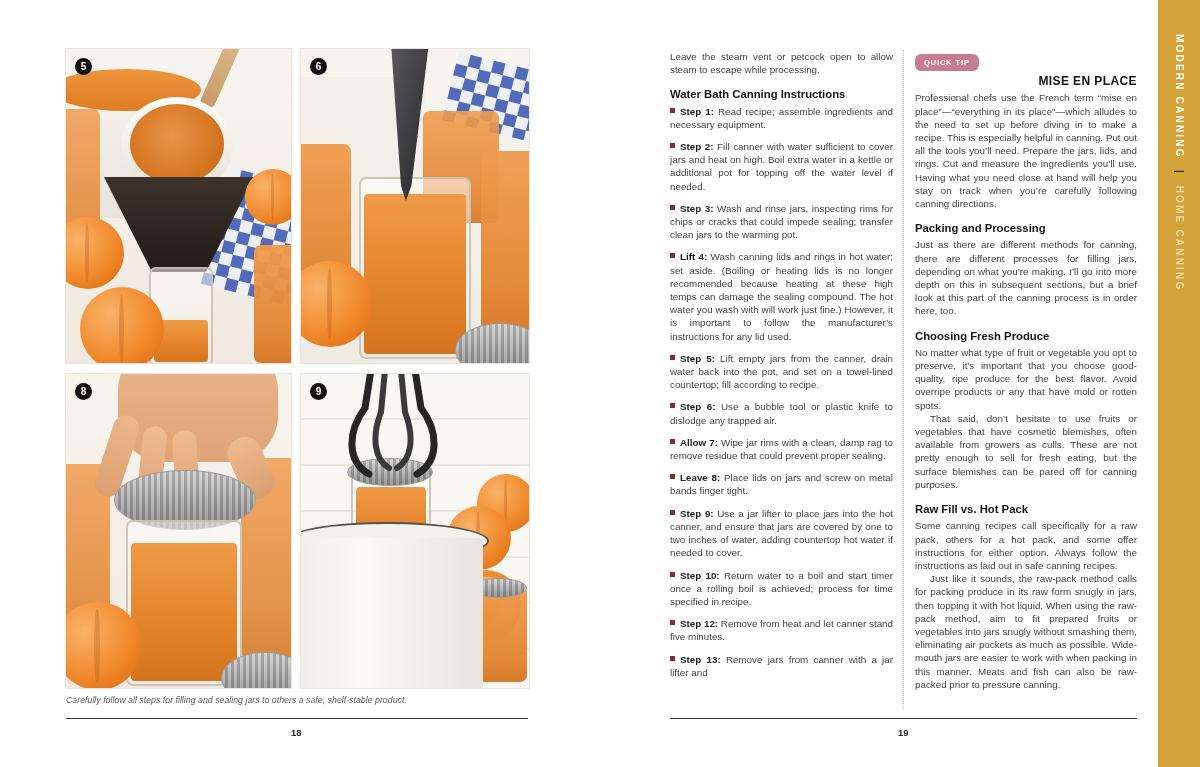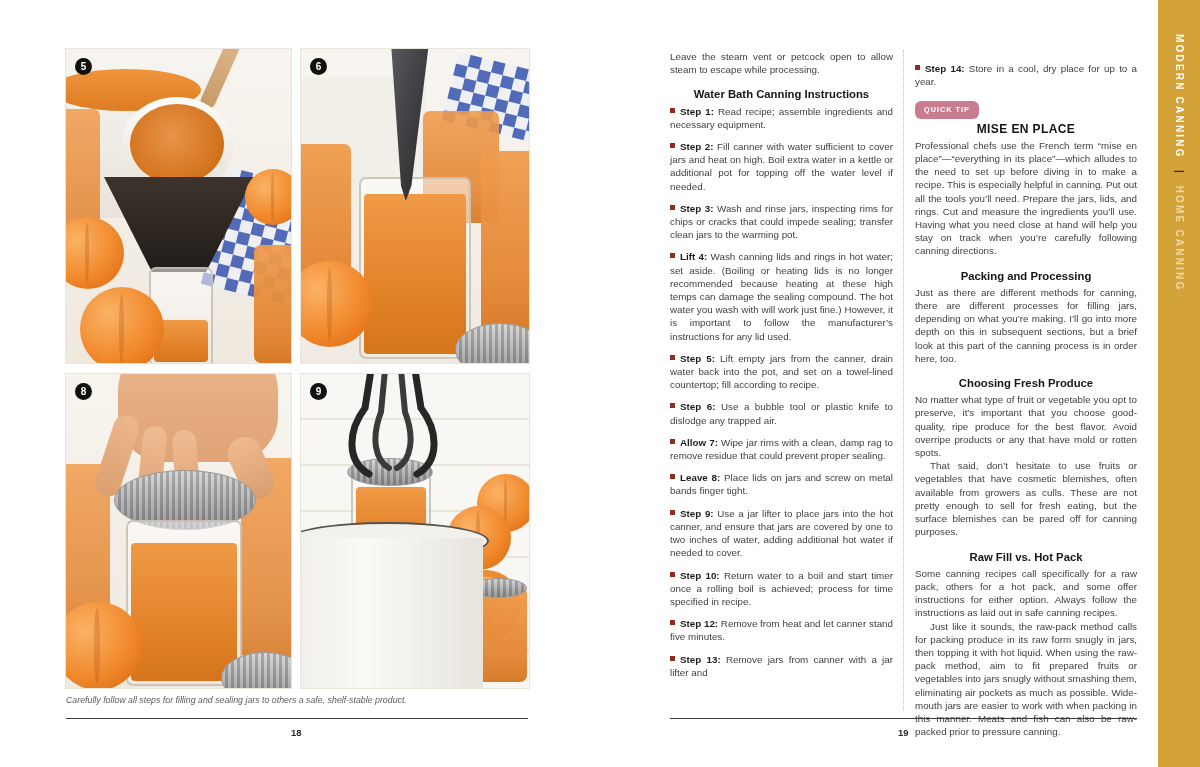--- a/index.html
+++ b/index.html
@@ -27,29 +27,29 @@
            border:1px solid #9a9a9a;}
   .cloth{position:absolute;background:repeating-conic-gradient(#4a64b6 0% 25%, #eef0f4 0% 50%);
          background-size:24px 24px;filter:blur(.6px);transform:rotate(14deg);opacity:.95;}
   .caption{position:absolute;left:66px;top:695px;width:470px;font-style:italic;
            font-size:8.8px;color:#5c5c5c;}
   .footrule{position:absolute;height:0;border-top:1.6px solid #3a3a3a;}
   .pagenum{position:absolute;font-size:9.5px;font-weight:bold;color:#2a2a2a;}
   
   .col{position:absolute;top:50px;font-size:9.8px;line-height:13.2px;text-align:justify;}
   .col p{margin:0 0 9px 0;}
-  .col .h2{font-size:11.3px;font-weight:bold;color:#161616;margin:12px 0 3px 0;text-align:center;}
+  .col .h2{font-size:11.3px;font-weight:bold;color:#161616;margin:12px 0 3px 0;text-align:left;}
   .step{margin:0 0 9.5px 0;}
   .bullet{display:inline-block;width:5px;height:5px;background:#8e2c1e;margin-right:5px;
           vertical-align:2px;}
   .step b{color:#1d1d1d;}
   .tipbadge{display:inline-block;background:#c77d8f;color:#fff;font-size:7.3px;font-weight:bold;
           letter-spacing:1px;border-radius:6px;padding:2px 9px 2px 9px;margin:4px 0 3px 0;}
   .tiphead{font-size:12px;font-weight:bold;color:#141414;letter-spacing:.4px;margin:1px 0 3px 0;
-          text-align:center;}
+          text-align:right;}
   .indent{text-indent:15px;}
   .coldivider{position:absolute;left:903px;top:50px;height:660px;width:0;
           border-left:1.6px dotted #c7c1b7;}
   
   .sidebar{position:absolute;right:0;top:0;width:42px;height:767px;background:#d3a239;}
   .vtext{position:absolute;top:34px;left:50%;transform:translateX(-50%);
          writing-mode:vertical-rl;font-size:10px;font-weight:bold;letter-spacing:2.2px;
          white-space:nowrap;}
   .vtext .primary{color:#ffffff;}
   .vtext .sep{color:#3a2c12;margin:6px 0;}
@@ -144,30 +144,29 @@
     <p>Leave the steam vent or petcock open to allow steam to escape while processing.</p>
     <div class="h2">Water Bath Canning Instructions</div>
     <p class="step"><span class="bullet"></span><b>Step 1:</b> <span>Read recipe; assemble ingredients and necessary equipment.</span></p>
     <p class="step"><span class="bullet"></span><b>Step 2:</b> <span>Fill canner with water sufficient to cover jars and heat on high. Boil extra water in a kettle or additional pot for topping off the water level if needed.</span></p>
     <p class="step"><span class="bullet"></span><b>Step 3:</b> <span>Wash and rinse jars, inspecting rims for chips or cracks that could impede sealing; transfer clean jars to the warming pot.</span></p>
     <p class="step"><span class="bullet"></span><b>Lift 4:</b> <span>Wash canning lids and rings in hot water; set aside. (Boiling or heating lids is no longer recommended because heating at these high temps can damage the sealing compound. The hot water you wash with will work just fine.) However, it is important to follow the manufacturer’s instructions for any lid used.</span></p>
     <p class="step"><span class="bullet"></span><b>Step 5:</b> <span>Lift empty jars from the canner, drain water back into the pot, and set on a towel-lined countertop; fill according to recipe.</span></p>
     <p class="step"><span class="bullet"></span><b>Step 6:</b> <span>Use a bubble tool or plastic knife to dislodge any trapped air.</span></p>
     <p class="step"><span class="bullet"></span><b>Allow 7:</b> <span>Wipe jar rims with a clean, damp rag to remove residue that could prevent proper sealing.</span></p>
     <p class="step"><span class="bullet"></span><b>Leave 8:</b> <span>Place lids on jars and screw on metal bands finger tight.</span></p>
-    <p class="step"><span class="bullet"></span><b>Step 9:</b> <span>Use a jar lifter to place jars into the hot canner, and ensure that jars are covered by one to two inches of water, adding additional hot water if needed to cover.</span></p>
+    <p class="step"><span class="bullet"></span><b>Step 9:</b> <span>Use a jar lifter to place jars into the hot canner, and ensure that jars are covered by one to two inches of water, adding countertop hot water if needed to cover.</span></p>
     <p class="step"><span class="bullet"></span><b>Step 10:</b> <span>Return water to a boil and start timer once a rolling boil is achieved; process for time specified in recipe.</span></p>
     <p class="step"><span class="bullet"></span><b>Step 12:</b> <span>Remove from heat and let canner stand five minutes.</span></p>
     <p class="step"><span class="bullet"></span><b>Step 13:</b> <span>Remove jars from canner with a jar lifter and</span></p>
   </div>
 
   <div class="coldivider"></div>
 
   <div class="col" style="left:915px;width:222px;">
-    <p class="step" style="margin-top:12px;"><span class="bullet"></span><b>Step 14:</b> <span>Store in a cool, dry place for up to a year.</span></p>
     <div style="text-align:left;"><span class="tipbadge">QUICK TIP</span></div>
     <div class="tiphead">MISE EN PLACE</div>
     <p>Professional chefs use the French term “mise en place”—“everything in its place”—which alludes to the need to set up before diving in to make a recipe. This is especially helpful in canning. Put out all the tools you’ll need. Prepare the jars, lids, and rings. Cut and measure the ingredients you’ll use. Having what you need close at hand will help you stay on track when you’re carefully following canning directions.</p>
     <div class="h2">Packing and Processing</div>
     <p>Just as there are different methods for canning, there are different processes for filling jars, depending on what you’re making. I’ll go into more depth on this in subsequent sections, but a brief look at this part of the canning process is in order here, too.</p>
     <div class="h2">Choosing Fresh Produce</div>
     <p style="margin-bottom:0;">No matter what type of fruit or vegetable you opt to preserve, it’s important that you choose good-quality, ripe produce for the best flavor. Avoid overripe products or any that have mold or rotten spots.</p>
     <p class="indent">That said, don’t hesitate to use fruits or vegetables that have cosmetic blemishes, often available from growers as culls. These are not pretty enough to sell for fresh eating, but the surface blemishes can be pared off for canning purposes.</p>
     <div class="h2">Raw Fill vs. Hot Pack</div>
     <p style="margin-bottom:0;">Some canning recipes call specifically for a raw pack, others for a hot pack, and some offer instructions for either option. Always follow the instructions as laid out in safe canning recipes.</p>

